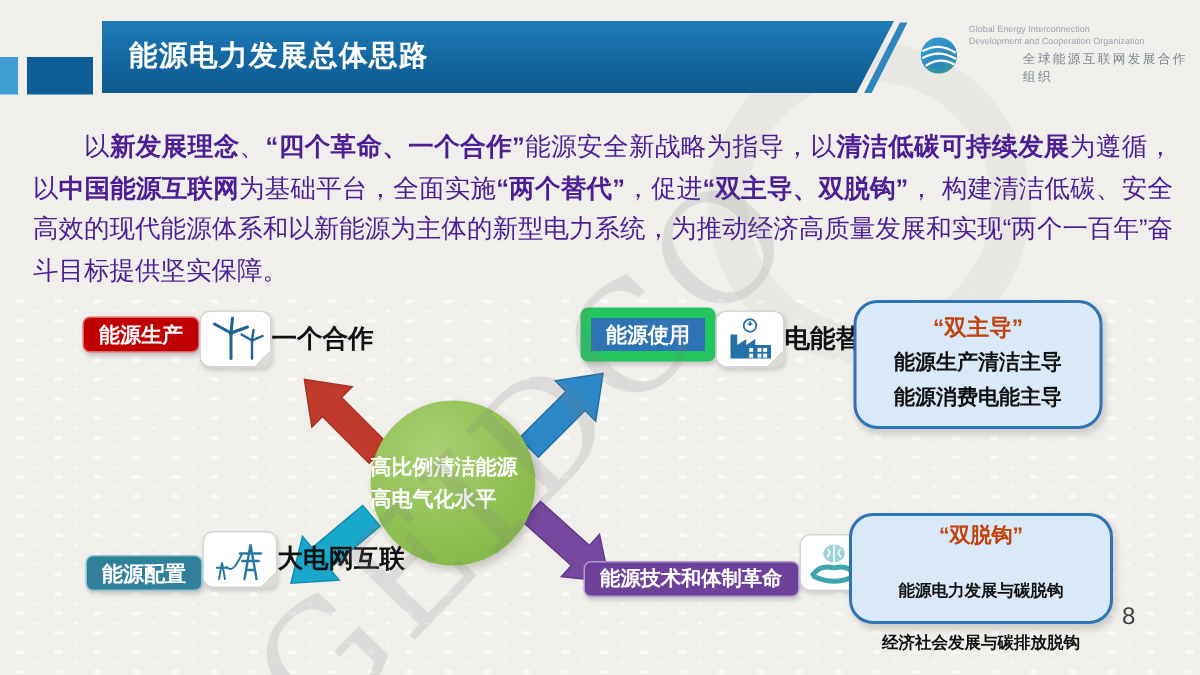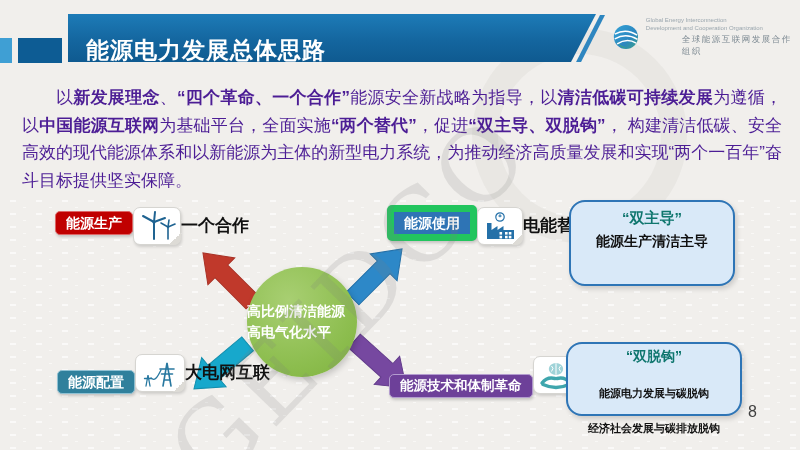--- a/index.html
+++ b/index.html
@@ -18,22 +18,22 @@
   .ring { position:absolute; left:472px; top:28px; width:215px; height:215px; border-radius:50%;
           border:26px solid rgba(150,150,148,.09); z-index:0; }
 
   
   .acc1 { position:absolute; left:0; top:38px; width:12px; height:25px; background:#3f9fd4; z-index:2; }
   .acc2 { position:absolute; left:18px; top:38px; width:44px; height:25px; background:#0d5c94; z-index:2; }
   .banner { position:absolute; left:68px; top:14px; width:528px; height:48px; z-index:2;
             background:linear-gradient(180deg,#1d7bb7 0%,#14669f 55%,#0f5a90 100%);
             clip-path:polygon(0 0,100% 0,calc(100% - 25px) 100%,0 100%);
             box-shadow:0 3px 6px rgba(0,0,0,.22); }
-  .banner span { display:block; padding-left:18px; line-height:48px; color:#fff; font-size:23px;
-                 font-weight:700; letter-spacing:1px;margin-top:12px; }
+  .banner span { display:block; padding-left:18px; line-height:48px; color:#fff; font-size:19px;
+                 font-weight:700; letter-spacing:1px; }
   .stripe { position:absolute; left:600px; top:15px; width:5px; height:47px; background:#2e86c0;
             transform:skewX(-27deg); transform-origin:0 0; z-index:2; }
 
   
   .logo { position:absolute; left:612px; top:16px; display:flex; align-items:center; gap:6px; z-index:2; }
   .logo-text .en { font-size:6px; color:#9aa6ae; line-height:8px; }
   .logo-text .zh { font-size:8.5px; color:#7b8891; letter-spacing:1.5px; margin-top:2px;margin-left:36px; }
 
   
   .intro { position:absolute; left:22px; right:18px; top:84px; z-index:2;
@@ -75,21 +75,21 @@
 
   
   .arrow { position:absolute; z-index:2; overflow:visible; }
 
   
   .panel { position:absolute; background:#d9e9f8; border:2px solid #2e75b6; border-radius:16px;
            display:flex; flex-direction:column; align-items:center; z-index:4;
            box-shadow:2px 3px 5px rgba(0,0,0,.15); }
   .panel-1 { left:569px; top:200px; width:166px; height:86px; padding-top:7px; gap:5px; }
   .panel-2 { left:566px; top:342px; width:176px; height:74px; padding-top:4px; gap:20px; }
-  .panel-title { color:#0f766e; font-weight:700; font-size:15px; }
+  .panel-title { color:#c2410c; font-weight:700; font-size:15px; }
   .panel-line  { color:#111; font-weight:700; font-size:14px; white-space:nowrap; }
   .panel-2 .panel-line { font-size:11px; }
   .panel-2 .panel-title { font-size:14px; }
 
   .page-number { position:absolute; left:748px; top:403px; font-size:16px; color:#404040; z-index:4; }
 </style>
 </head>
 <body>
 
 <div class="slide">
@@ -227,20 +227,21 @@
   <svg class="arrow" style="left:184px;top:345px;transform:rotate(140deg);" width="72" height="44" viewBox="0 0 72 44">
     <polygon points="0,13 44,13 44,3 70,22 44,41 44,31 0,31" fill="#17a8cc" stroke="#128fae" stroke-width="1"></polygon>
   </svg>
   <svg class="arrow" style="left:345px;top:343px;transform:rotate(42deg);" width="72" height="44" viewBox="0 0 72 44">
     <polygon points="0,13 44,13 44,3 70,22 44,41 44,31 0,31" fill="#7648a0" stroke="#61398a" stroke-width="1"></polygon>
   </svg>
 
   <div class="panel panel-1">
     <div class="panel-title">“双主导”</div>
     <div class="panel-line">能源生产清洁主导</div>
+    <div class="panel-line">能源消费电能主导</div>
   </div>
   <div class="panel panel-2">
     <div class="panel-title">“双脱钩”</div>
     <div class="panel-line">能源电力发展与碳脱钩</div>
     <div class="panel-line">经济社会发展与碳排放脱钩</div>
   </div>
 
   <div class="page-number">8</div>
 
 </div>

